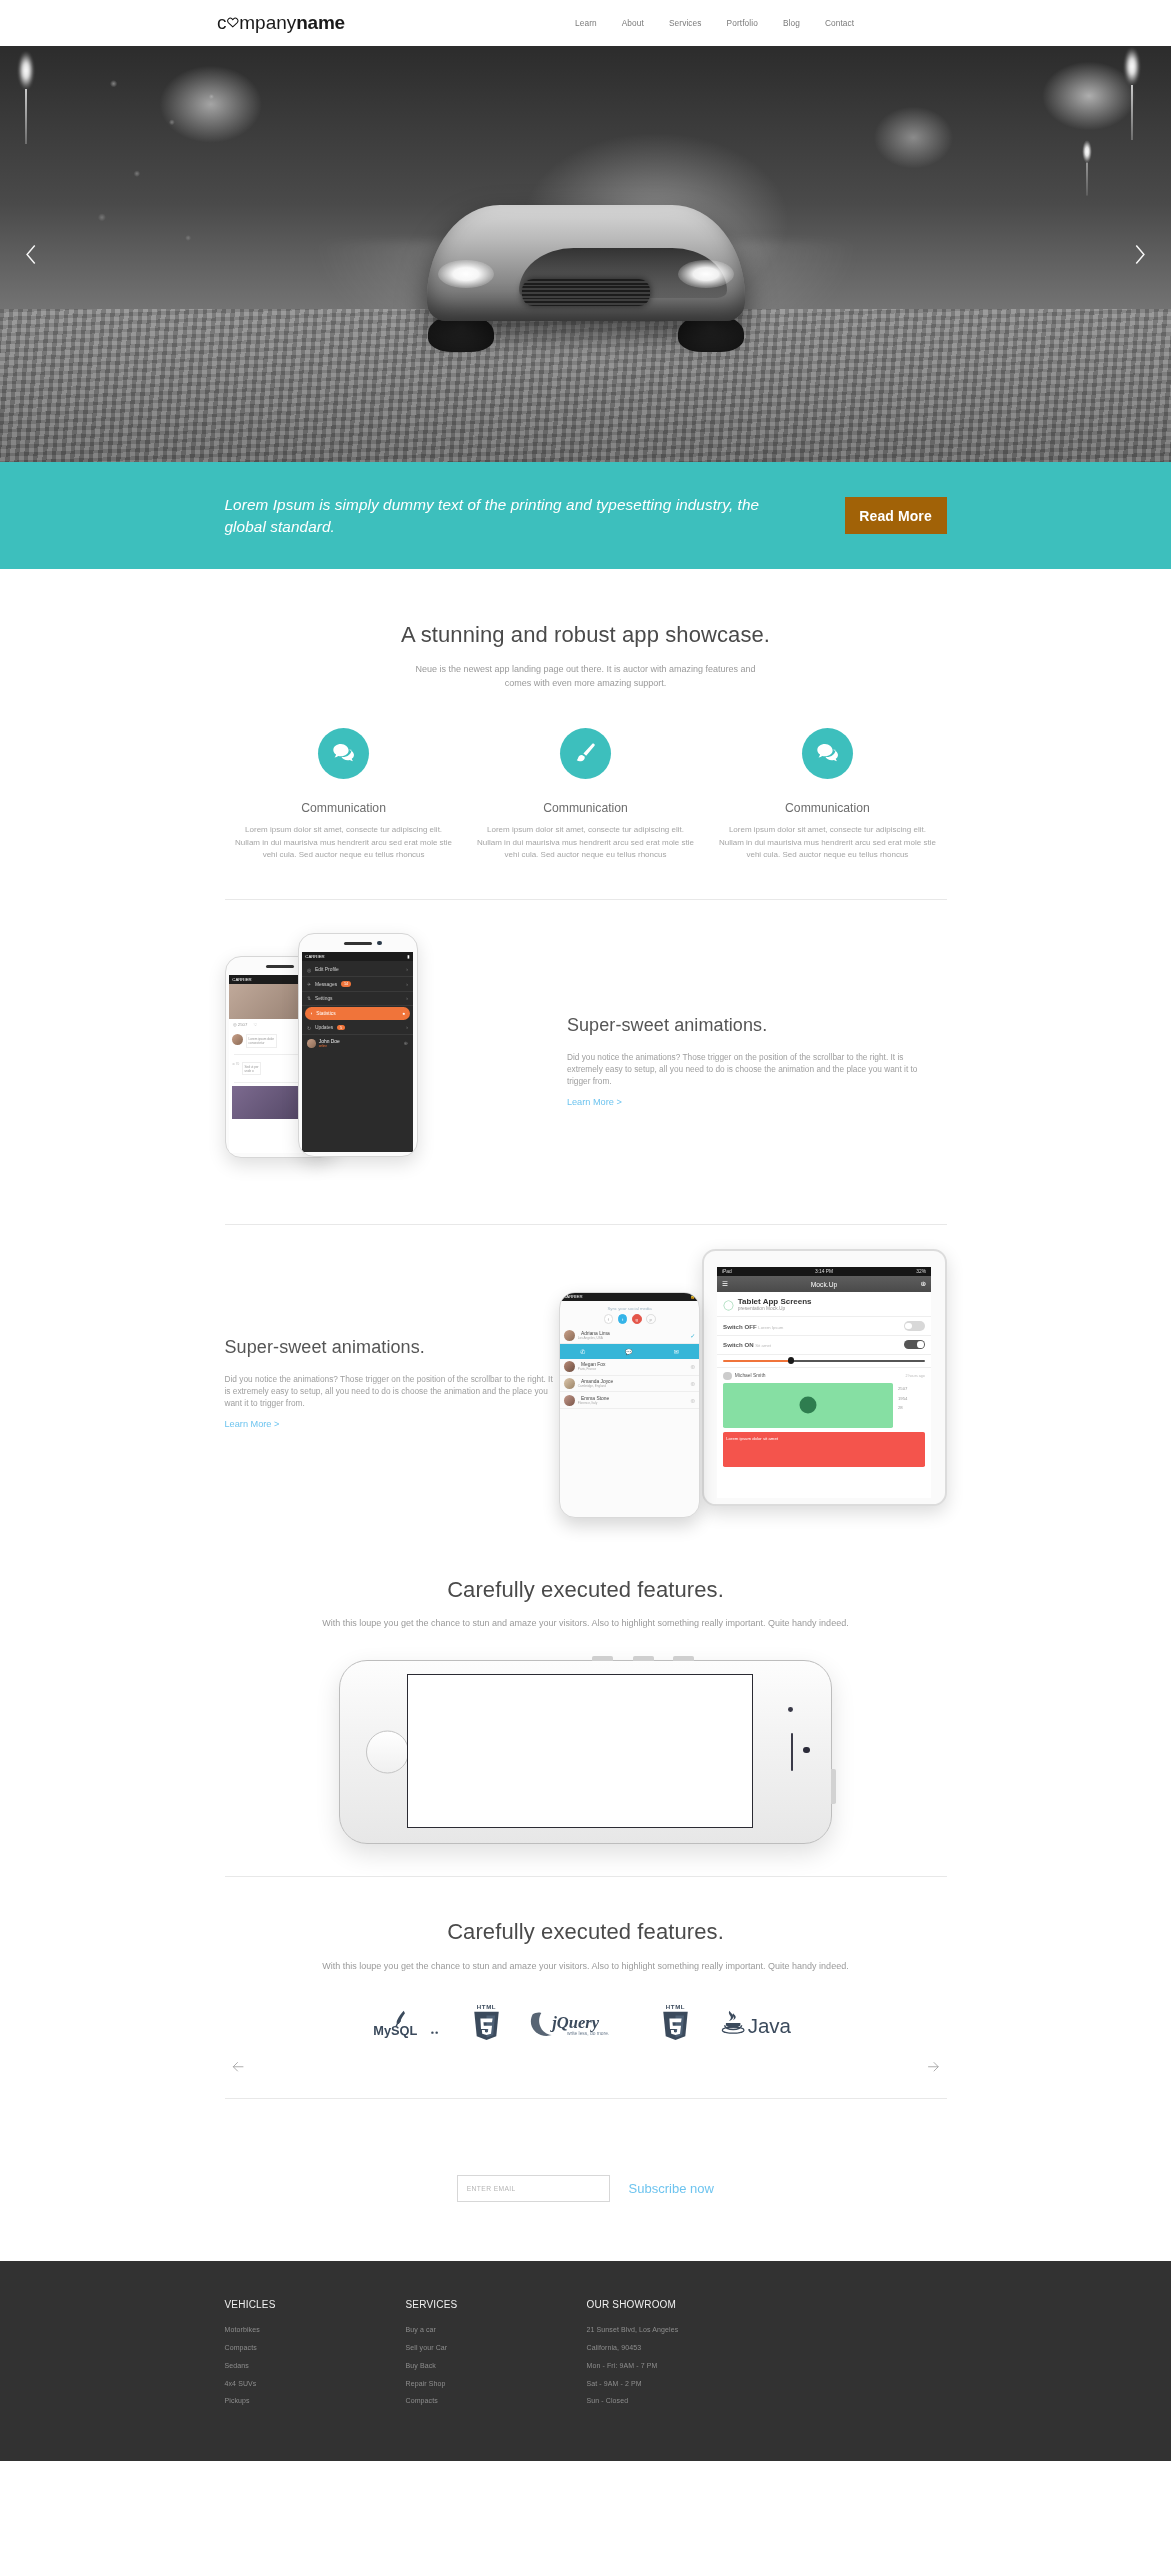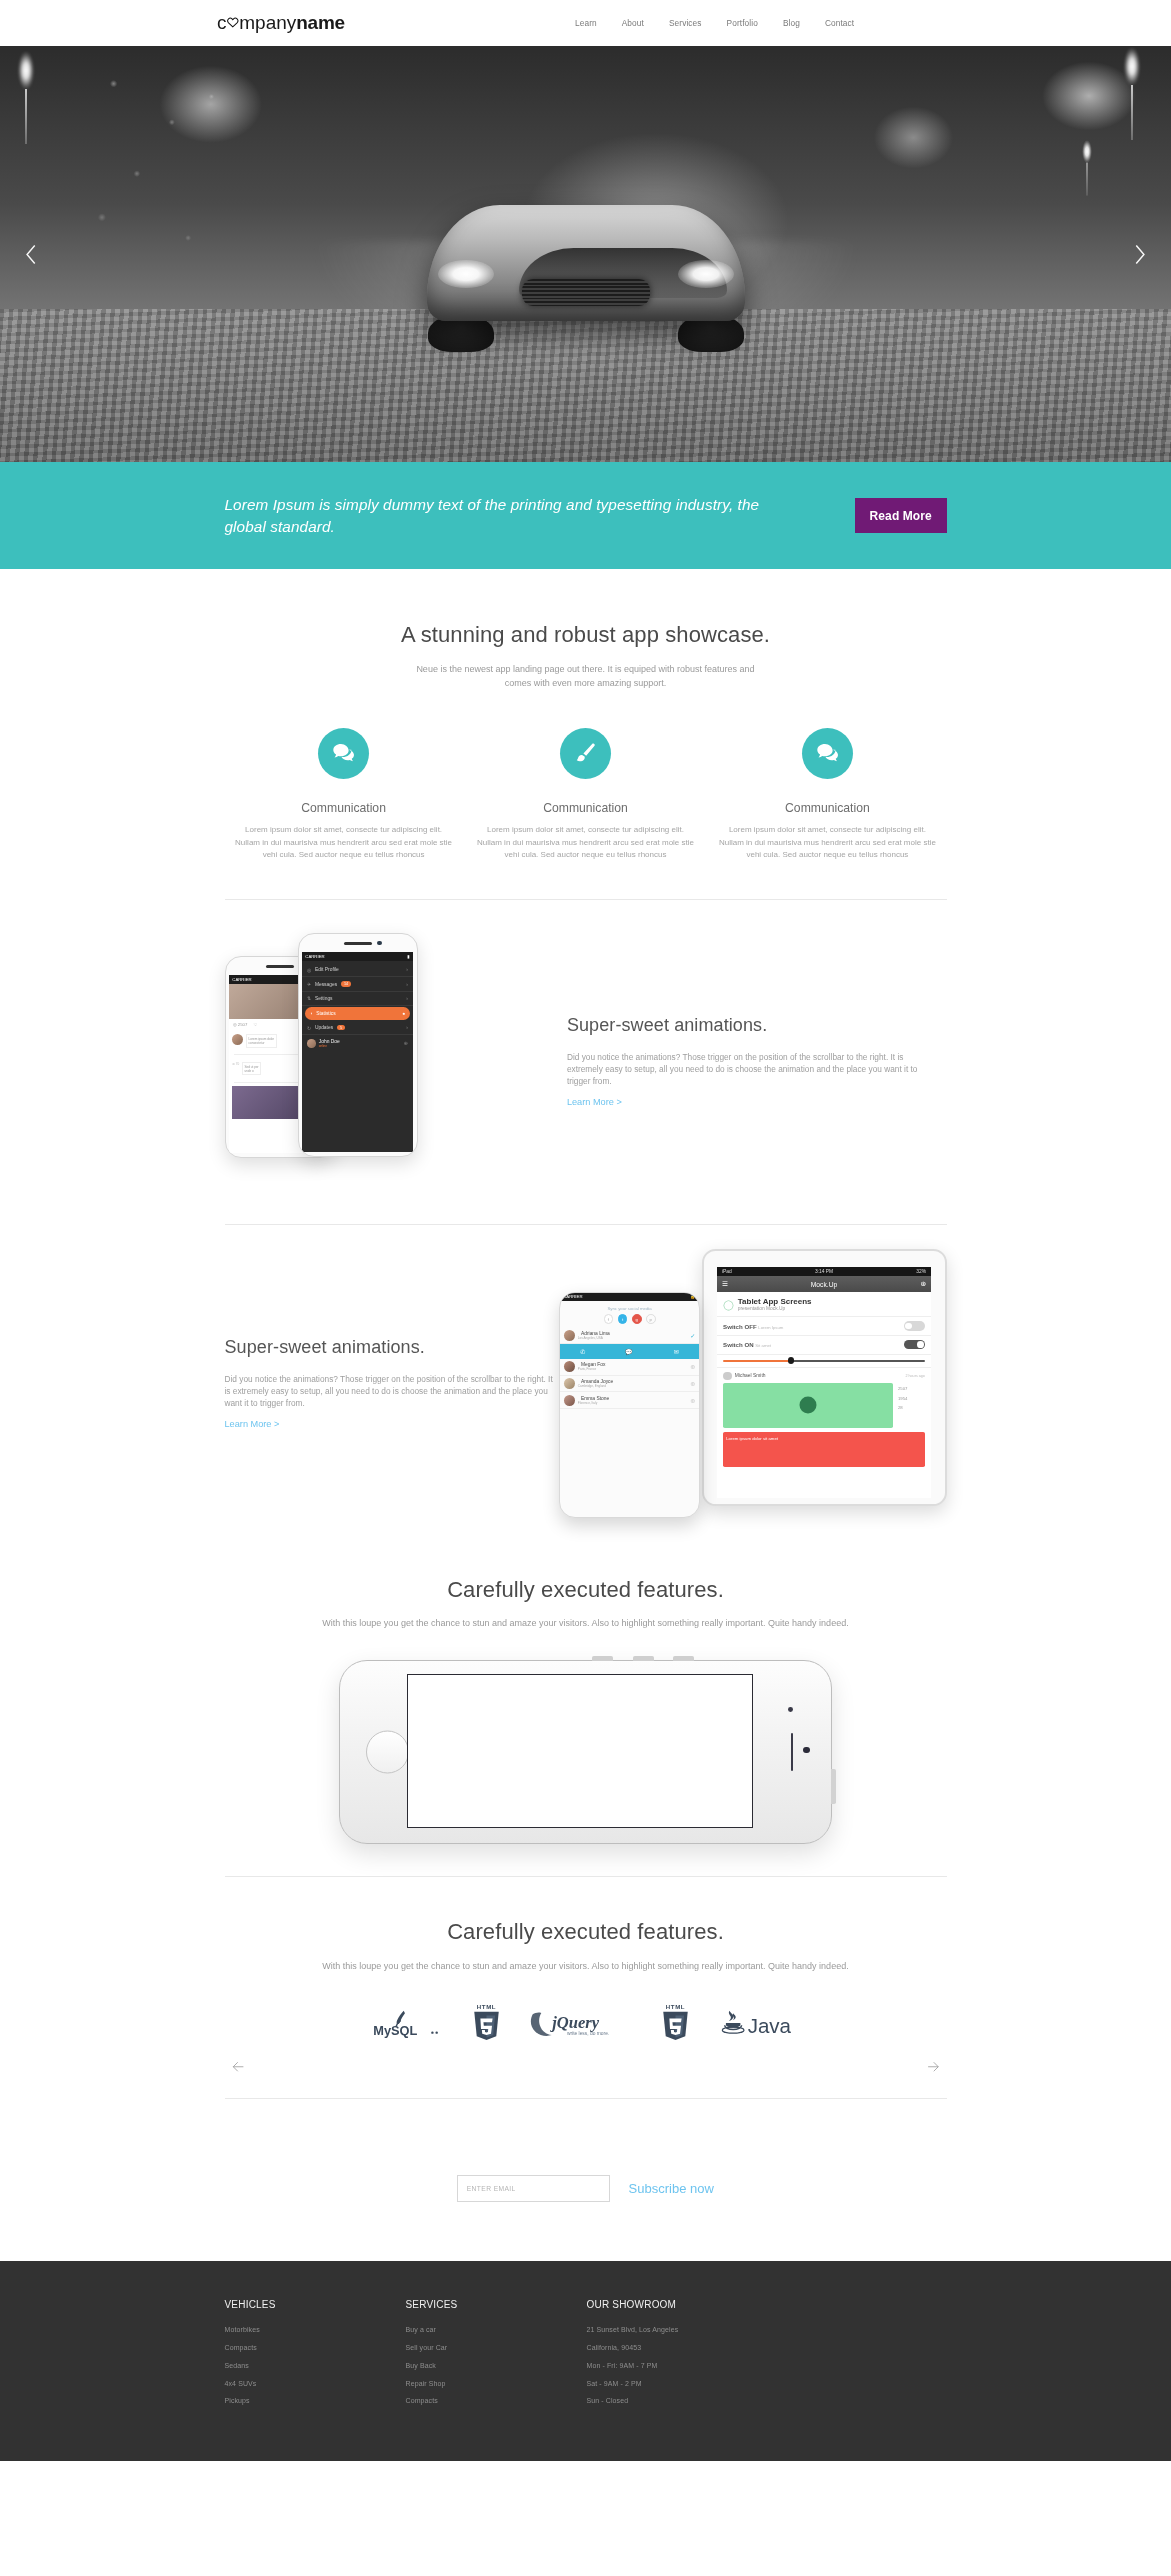--- a/index.html
+++ b/index.html
@@ -178,24 +178,24 @@
   .banner-text {
     font-size: 15.3px;
     font-style: italic;
     color: #ffffff;
     font-weight: 300;
     line-height: 1.42;
     max-width: 563px;
     letter-spacing: 0.1px;
   }
   .banner-btn {
-    background: #701a75;
+    background: #a16207;
     color: #ffffff;
     border: none;
-    font-size: 12px;
+    font-size: 14px;
     font-weight: 700;
     padding: 10.4px 14.7px;
     cursor: pointer;
     font-family: inherit;
     letter-spacing: 0.1px;
     text-align: center;
   }
 
   
   .container { width: 722px; margin: 0 auto; }
@@ -479,21 +479,21 @@
   <div class="banner">
     <div class="banner-inner">
       <div class="banner-text">Lorem Ipsum is simply dummy text of the printing and typesetting industry, the global standard.</div>
       <button class="banner-btn">Read More</button>
     </div>
   </div>
 
   <div class="showcase">
     <div class="container">
       <div class="sec-title">A stunning and robust app showcase.</div>
-      <div class="sec-sub">Neue is the newest app landing page out there. It is equiped with robust features and comes with even more amazing support.</div>
+      <div class="sec-sub">Neue is the newest app landing page out there. It is auctor with amazing features and comes with even more amazing support.</div>
 
       <div class="features">
 
         <div class="feature">
           <div class="feat-icon">
             <svg viewBox="0 0 32 32">
                 <path d="M13 4C7.5 4 3 7.4 3 11.7c0 2.4 1.4 4.6 3.6 6-.2 1.4-.9 2.7-2 3.7 1.8-.2 3.5-.9 4.9-1.9 1.1.3 2.3.5 3.5.5 5.5 0 10-3.4 10-7.6S18.5 4 13 4z"></path>
                 <path d="M22.5 11.4c4.2.6 7.5 3.5 7.5 6.9 0 2-1.1 3.8-2.9 5 .2 1.2.8 2.3 1.7 3.1-1.5-.2-2.9-.8-4.1-1.6-.9.3-1.9.4-2.9.4-3.7 0-6.9-1.8-8.1-4.3.5.1 1 .1 1.5.1 6.3 0 11.4-4 11.4-8.9 0-.2 0-.5-.1-.7z"></path>
               </svg>
           </div>

